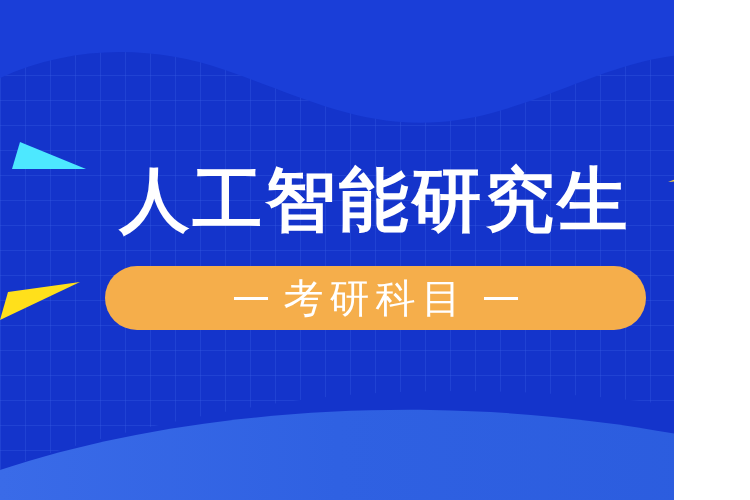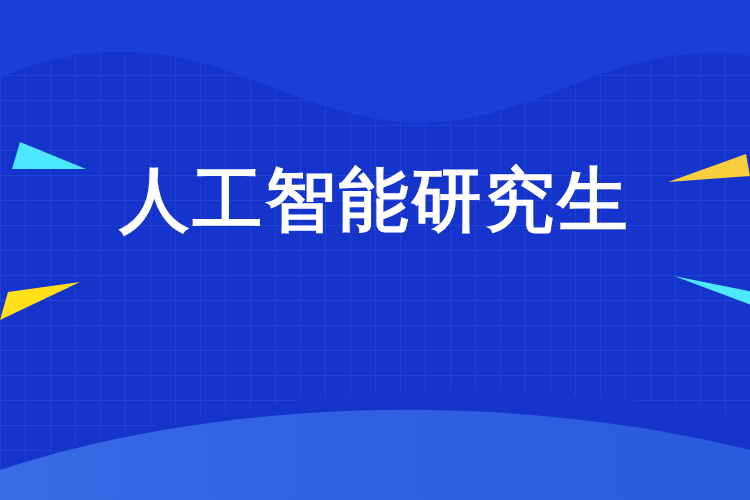--- a/index.html
+++ b/index.html
@@ -7,21 +7,21 @@
     margin: 0;
     padding: 0;
     background: #ffffff;
   }
   body {
     font-family: "Liberation Sans", sans-serif;
   }
 
   #banner {
     position: relative;
-    width: 750px;
+    width: 674px;
     height: 500px;
     overflow: hidden;
     background: #d946ef;
     user-select: none;
   }
 
   
   .layer {
     position: absolute;
     left: 0;
@@ -187,15 +187,22 @@
   <div class="tri tri-cyan-br">
     <svg width="82" height="40" viewBox="0 0 82 40" xmlns="http://www.w3.org/2000/svg">
       <polygon points="2,8 82,24 82,38" fill="#4DE8FF"></polygon>
     </svg>
   </div>
 
   <div class="content">
 
     <h1 class="headline">人工智能研究生</h1>
 
+    <div class="pill">
+      <div class="pill-text">
+        <span class="pill-dash"></span>
+        <span class="pill-label">考研科目</span>
+        <span class="pill-dash"></span>
+      </div>
+    </div>
 
   </div>
 </div>
 
 </body></html>

